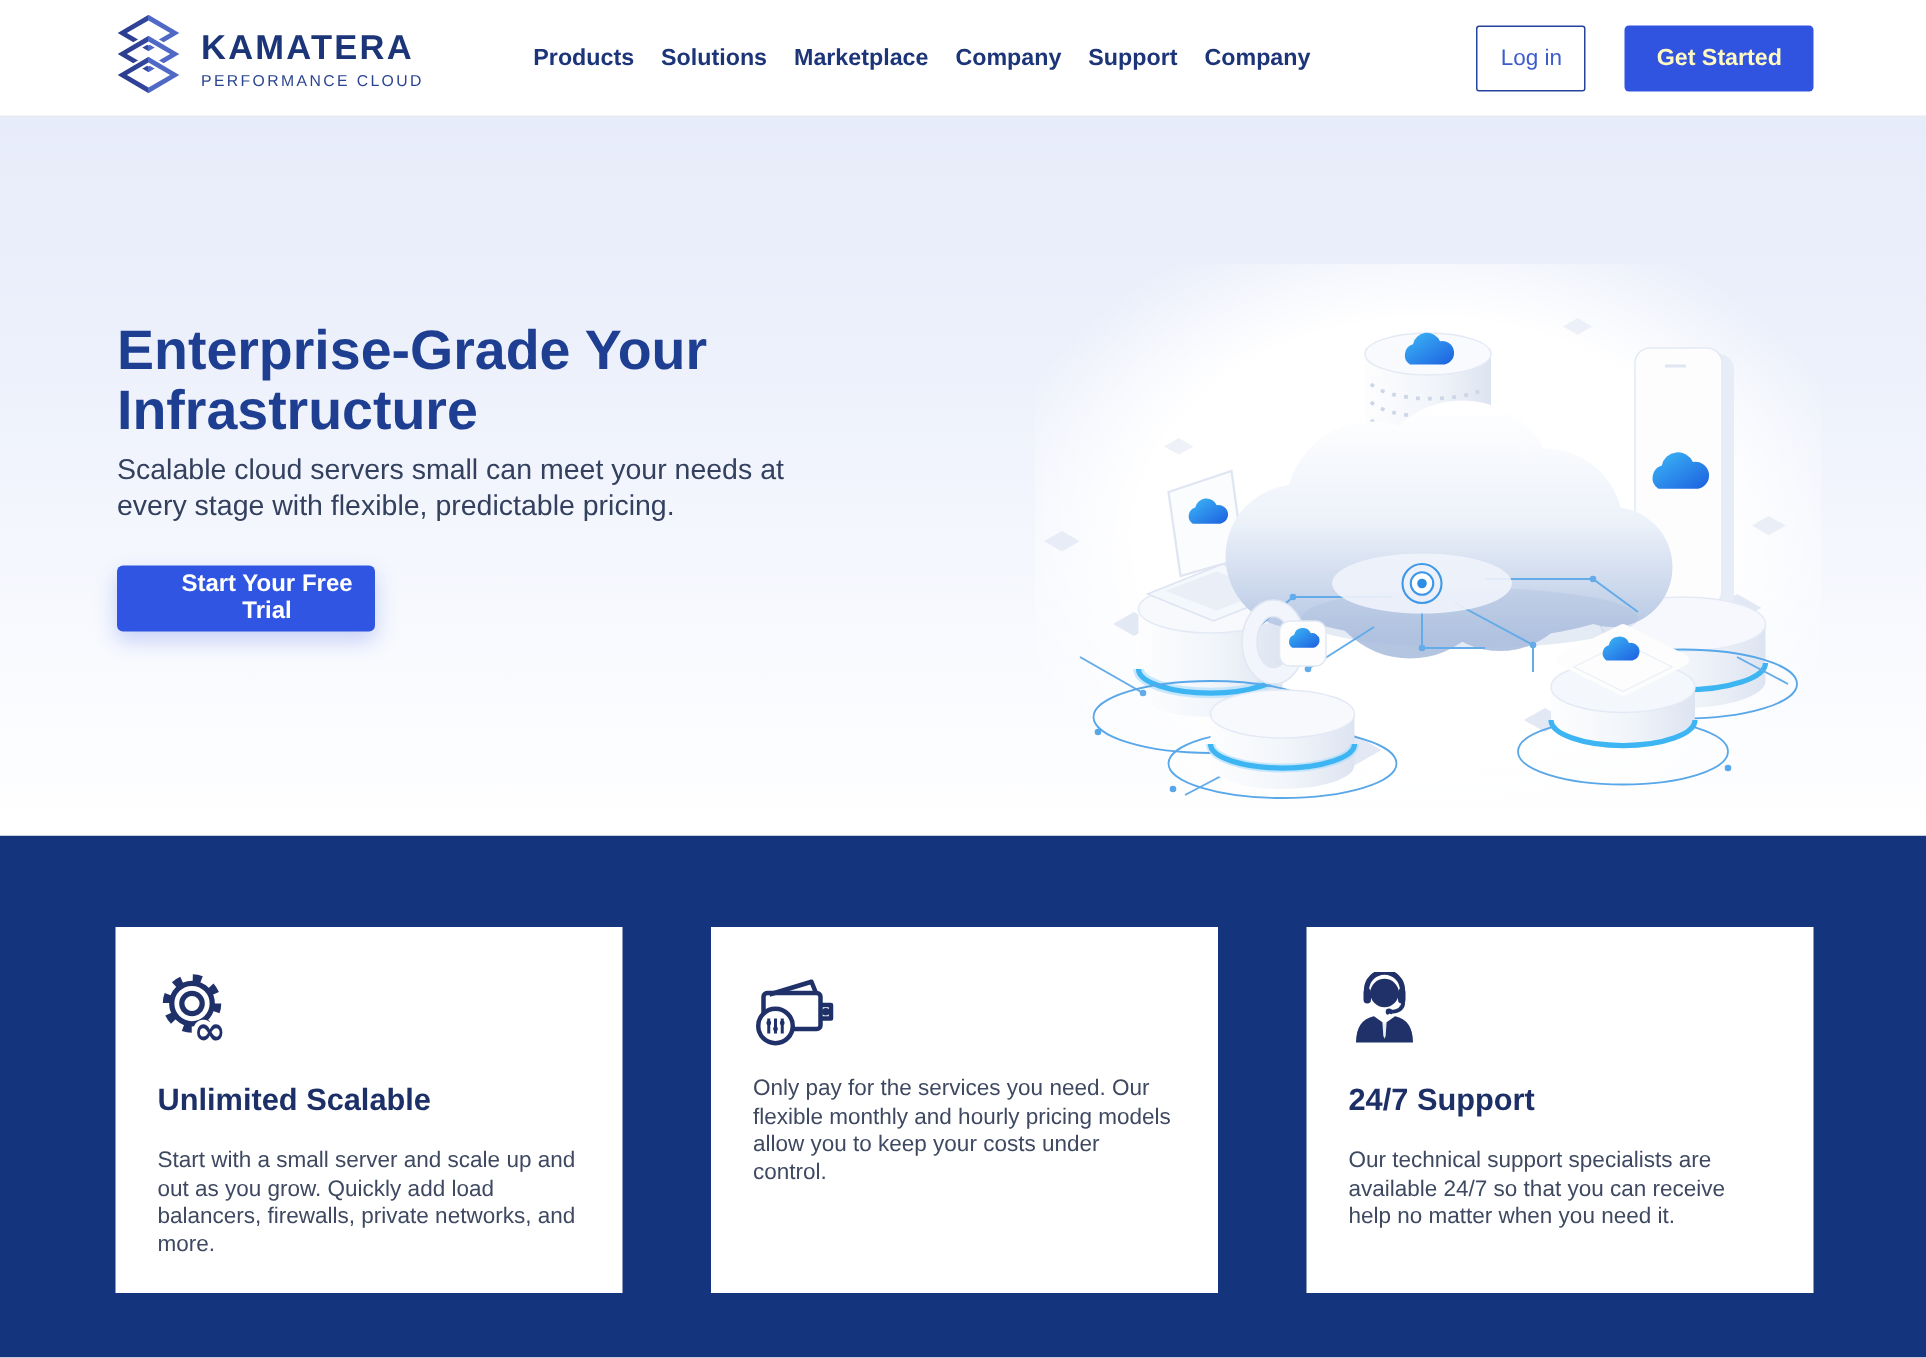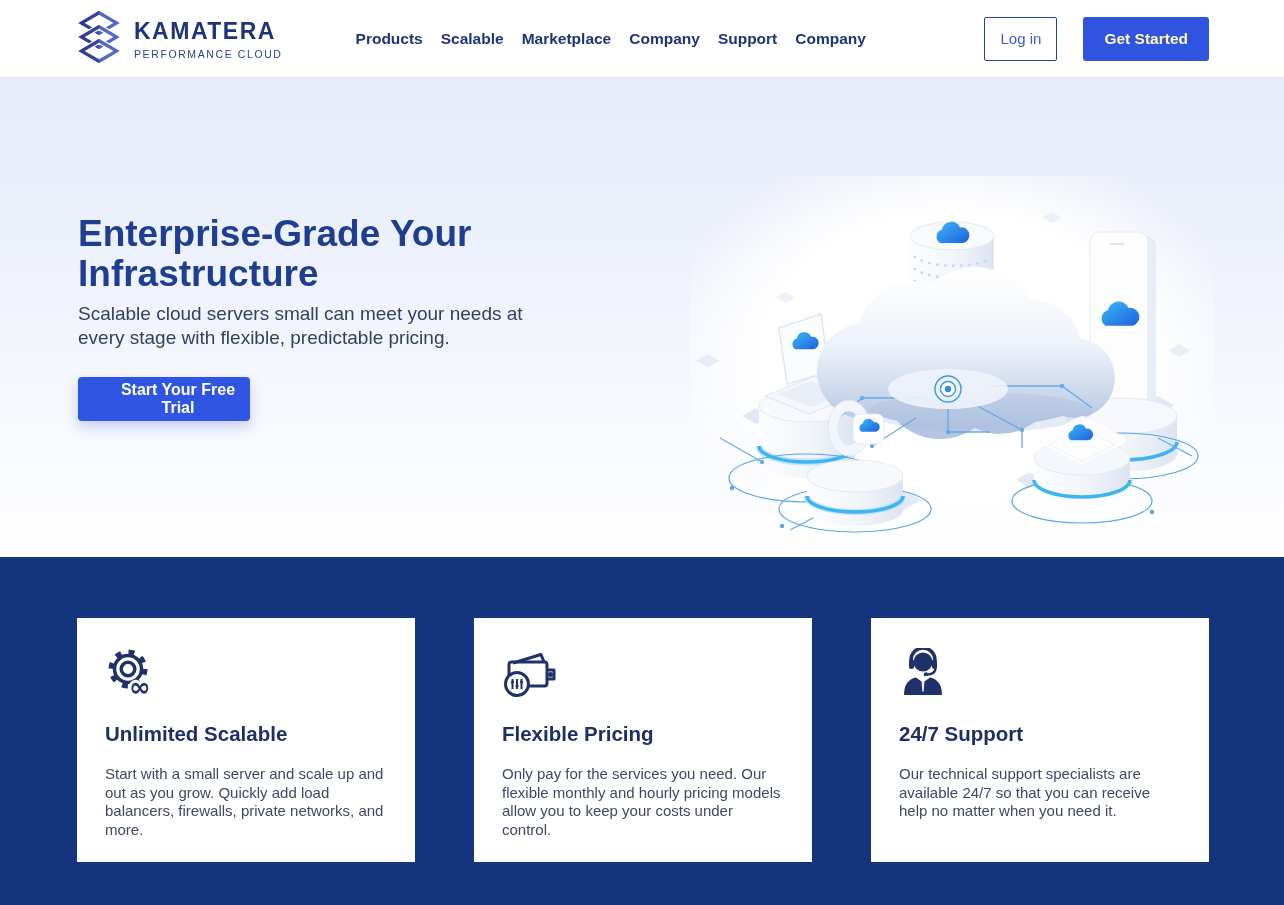--- a/index.html
+++ b/index.html
@@ -62,21 +62,21 @@
         <path fill="url(#lg)" fill-rule="evenodd" stroke="#fff" stroke-width="1.4" d="M1,43 L23,30 L45,43 L23,56 Z M10,43 L23,35.5 L36,43 L23,50.5 Z"></path>
       </svg>
     </span>
     <span class="logo-text">
       <span class="logo-title">KAMATERA</span>
       <span class="logo-sub">PERFORMANCE CLOUD</span>
     </span>
   </div>
   <nav class="nav">
     <a href="#">Products</a>
-    <a href="#">Scalable</a>
+    <a href="#">Solutions</a>
     <a href="#">Marketplace</a>
     <a href="#">Company</a>
     <a href="#">Support</a>
     <a href="#">Company</a>
   </nav>
   <div class="header-actions">
     <button class="btn-login">Log in</button>
     <button class="btn-primary">Get Started</button>
   </div>
 </header>
@@ -257,21 +257,20 @@
             <line x1="15" y1="31" x2="15" y2="41"></line>
             <line x1="19.5" y1="31" x2="19.5" y2="41"></line>
           </g>
           <g fill="#1f3168">
             <circle cx="10.5" cy="34" r="1.6"></circle>
               <circle cx="15" cy="38" r="1.6"></circle>
               <circle cx="19.5" cy="34" r="1.6"></circle>
           </g>
         </svg>
       </div>
-      <h3 class="card-title">Flexible Pricing</h3>
       <p class="card-body">Only pay for the services you need. Our flexible monthly and hourly pricing models allow you to keep your costs under control.</p>
     </div>
 
     <div class="card">
       <div class="card-icon">
         <svg width="48" height="50" viewBox="0 0 48 50">
           <g fill="#1f3168">
             <circle cx="24" cy="14" r="9.5"></circle>
             <path d="M5,47 Q5,32 17,29.5 L24,34.5 L31,29.5 Q43,32 43,47 Z"></path>
             <rect x="10" y="11" width="5" height="10" rx="2.5"></rect>

